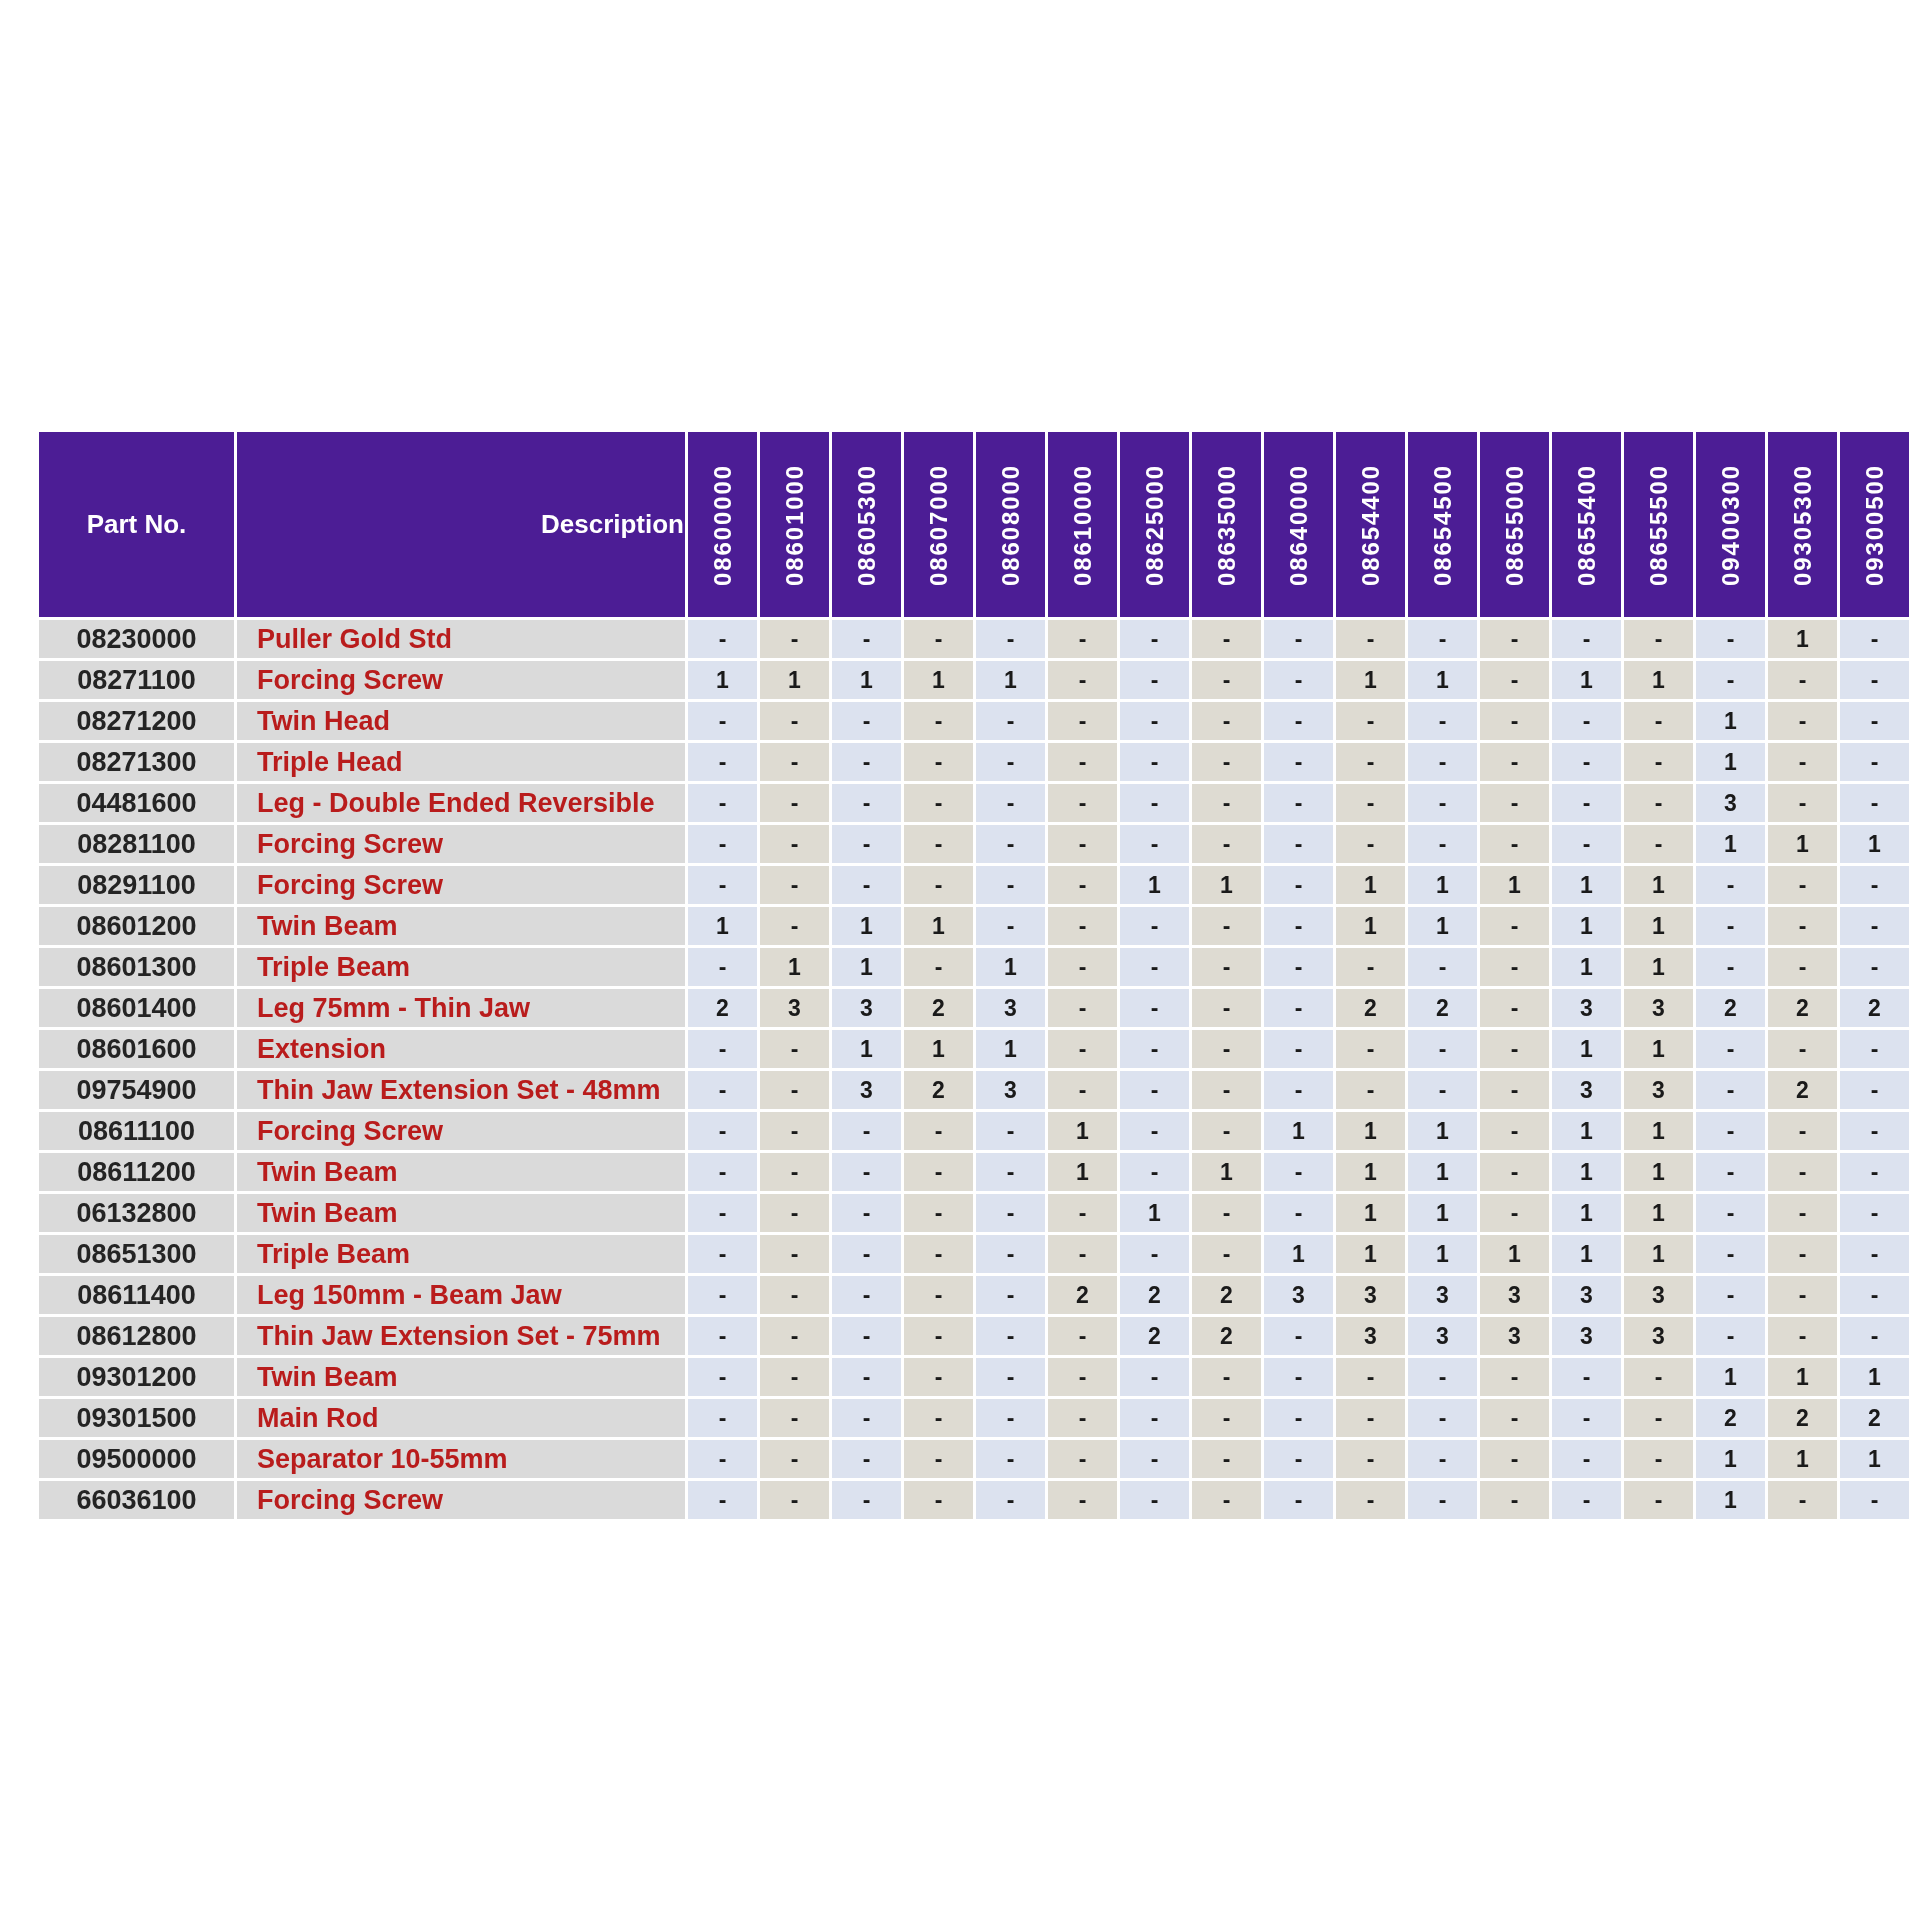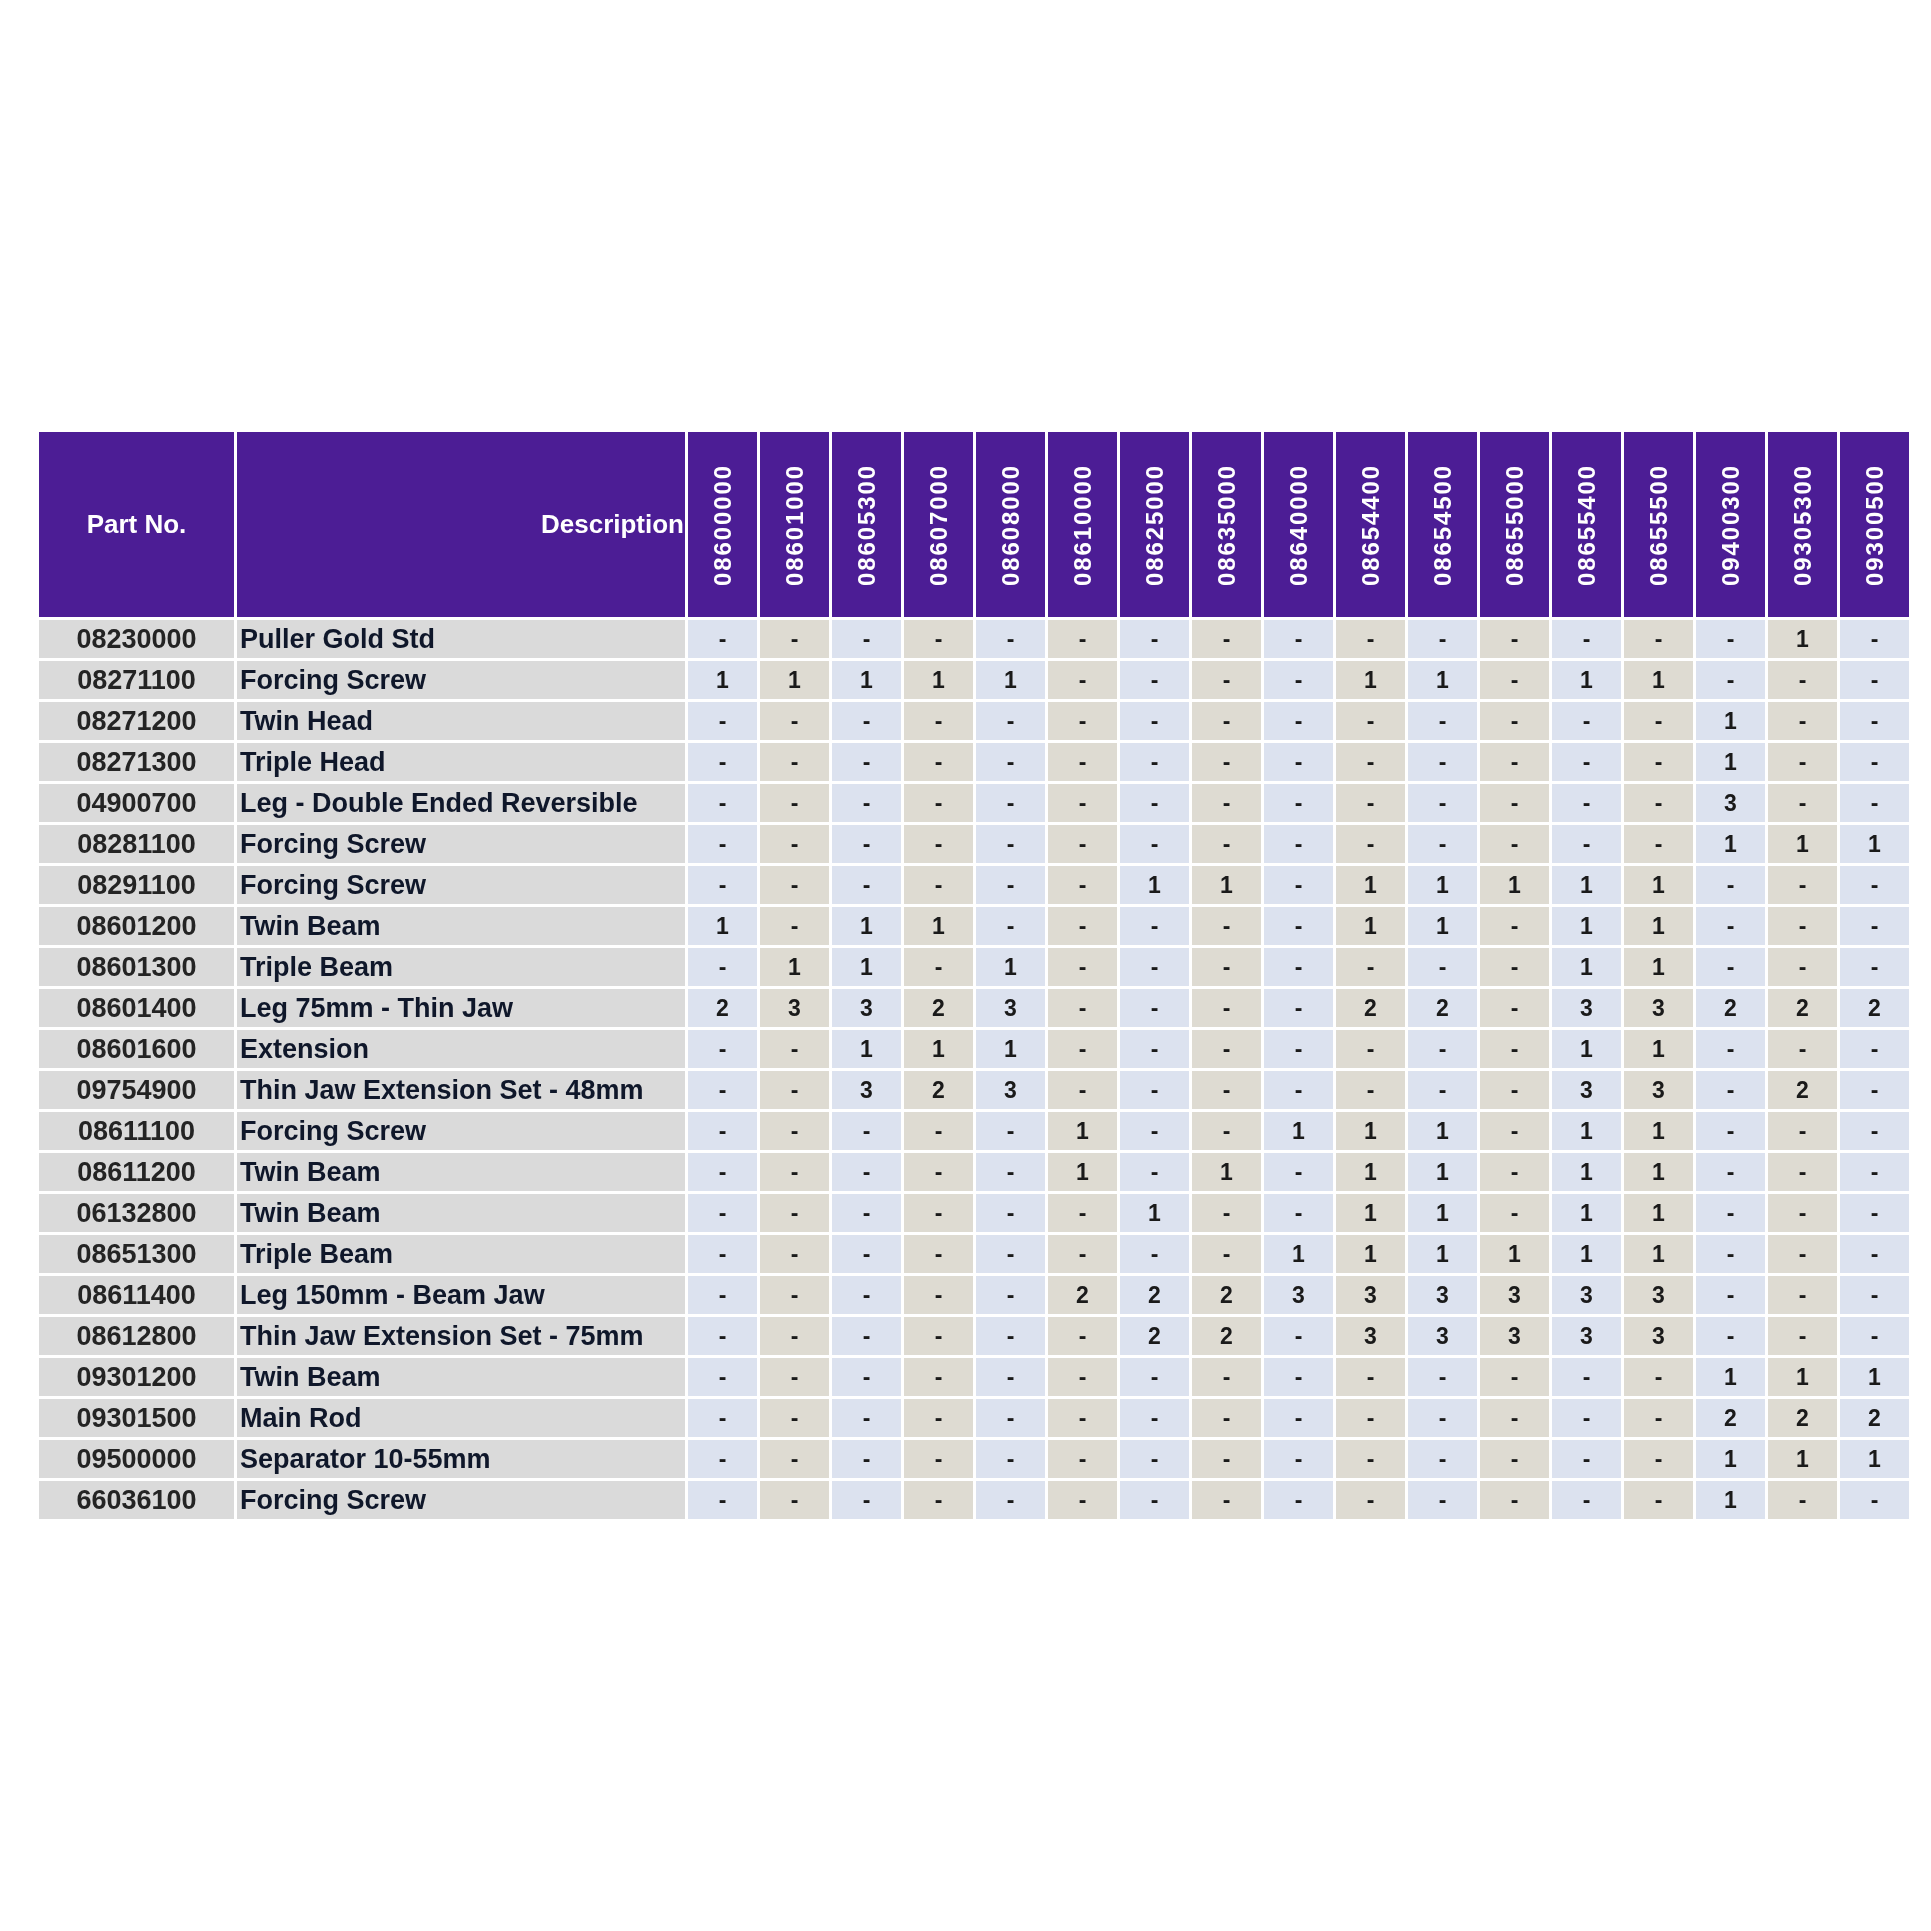--- a/index.html
+++ b/index.html
@@ -25,22 +25,22 @@
     transform:translate(-50%,-50%) rotate(-90deg);
     white-space:nowrap;font-size:24px;font-weight:bold;color:#ffffff;
     letter-spacing:1.9px;
   }
   td{vertical-align:middle;}
   td.pn{
     background:#dadada;text-align:center;
     font-size:27px;font-weight:bold;color:#242424;
   }
   td.desc{
-    background:#dadada;text-align:left;padding-left:3px;
-    font-size:27px;font-weight:bold;color:#0f172a;
+    background:#dadada;text-align:left;padding-left:20px;
+    font-size:27px;font-weight:bold;color:#b91c1c;
     white-space:nowrap;overflow:hidden;
   }
   td.q{
     text-align:center;font-size:23px;font-weight:bold;color:#1a1a1a;
   }
   td.q.blue{background:#dce2ef;}
   td.q.tan{background:#dedbd2;}
 </style>
 </head>
 <body>
@@ -272,21 +272,21 @@
   <td class="q tan">-</td>
 
   <td class="q blue">1</td>
 
   <td class="q tan">-</td>
 
   <td class="q blue">-</td>
 </tr>
 
   <tr class="data">
-    <td class="pn">04900700</td>
+    <td class="pn">04481600</td>
     <td class="desc">Leg - Double Ended Reversible</td>
 
   <td class="q blue">-</td>
 
   <td class="q tan">-</td>
 
   <td class="q blue">-</td>
 
   <td class="q tan">-</td>
 

